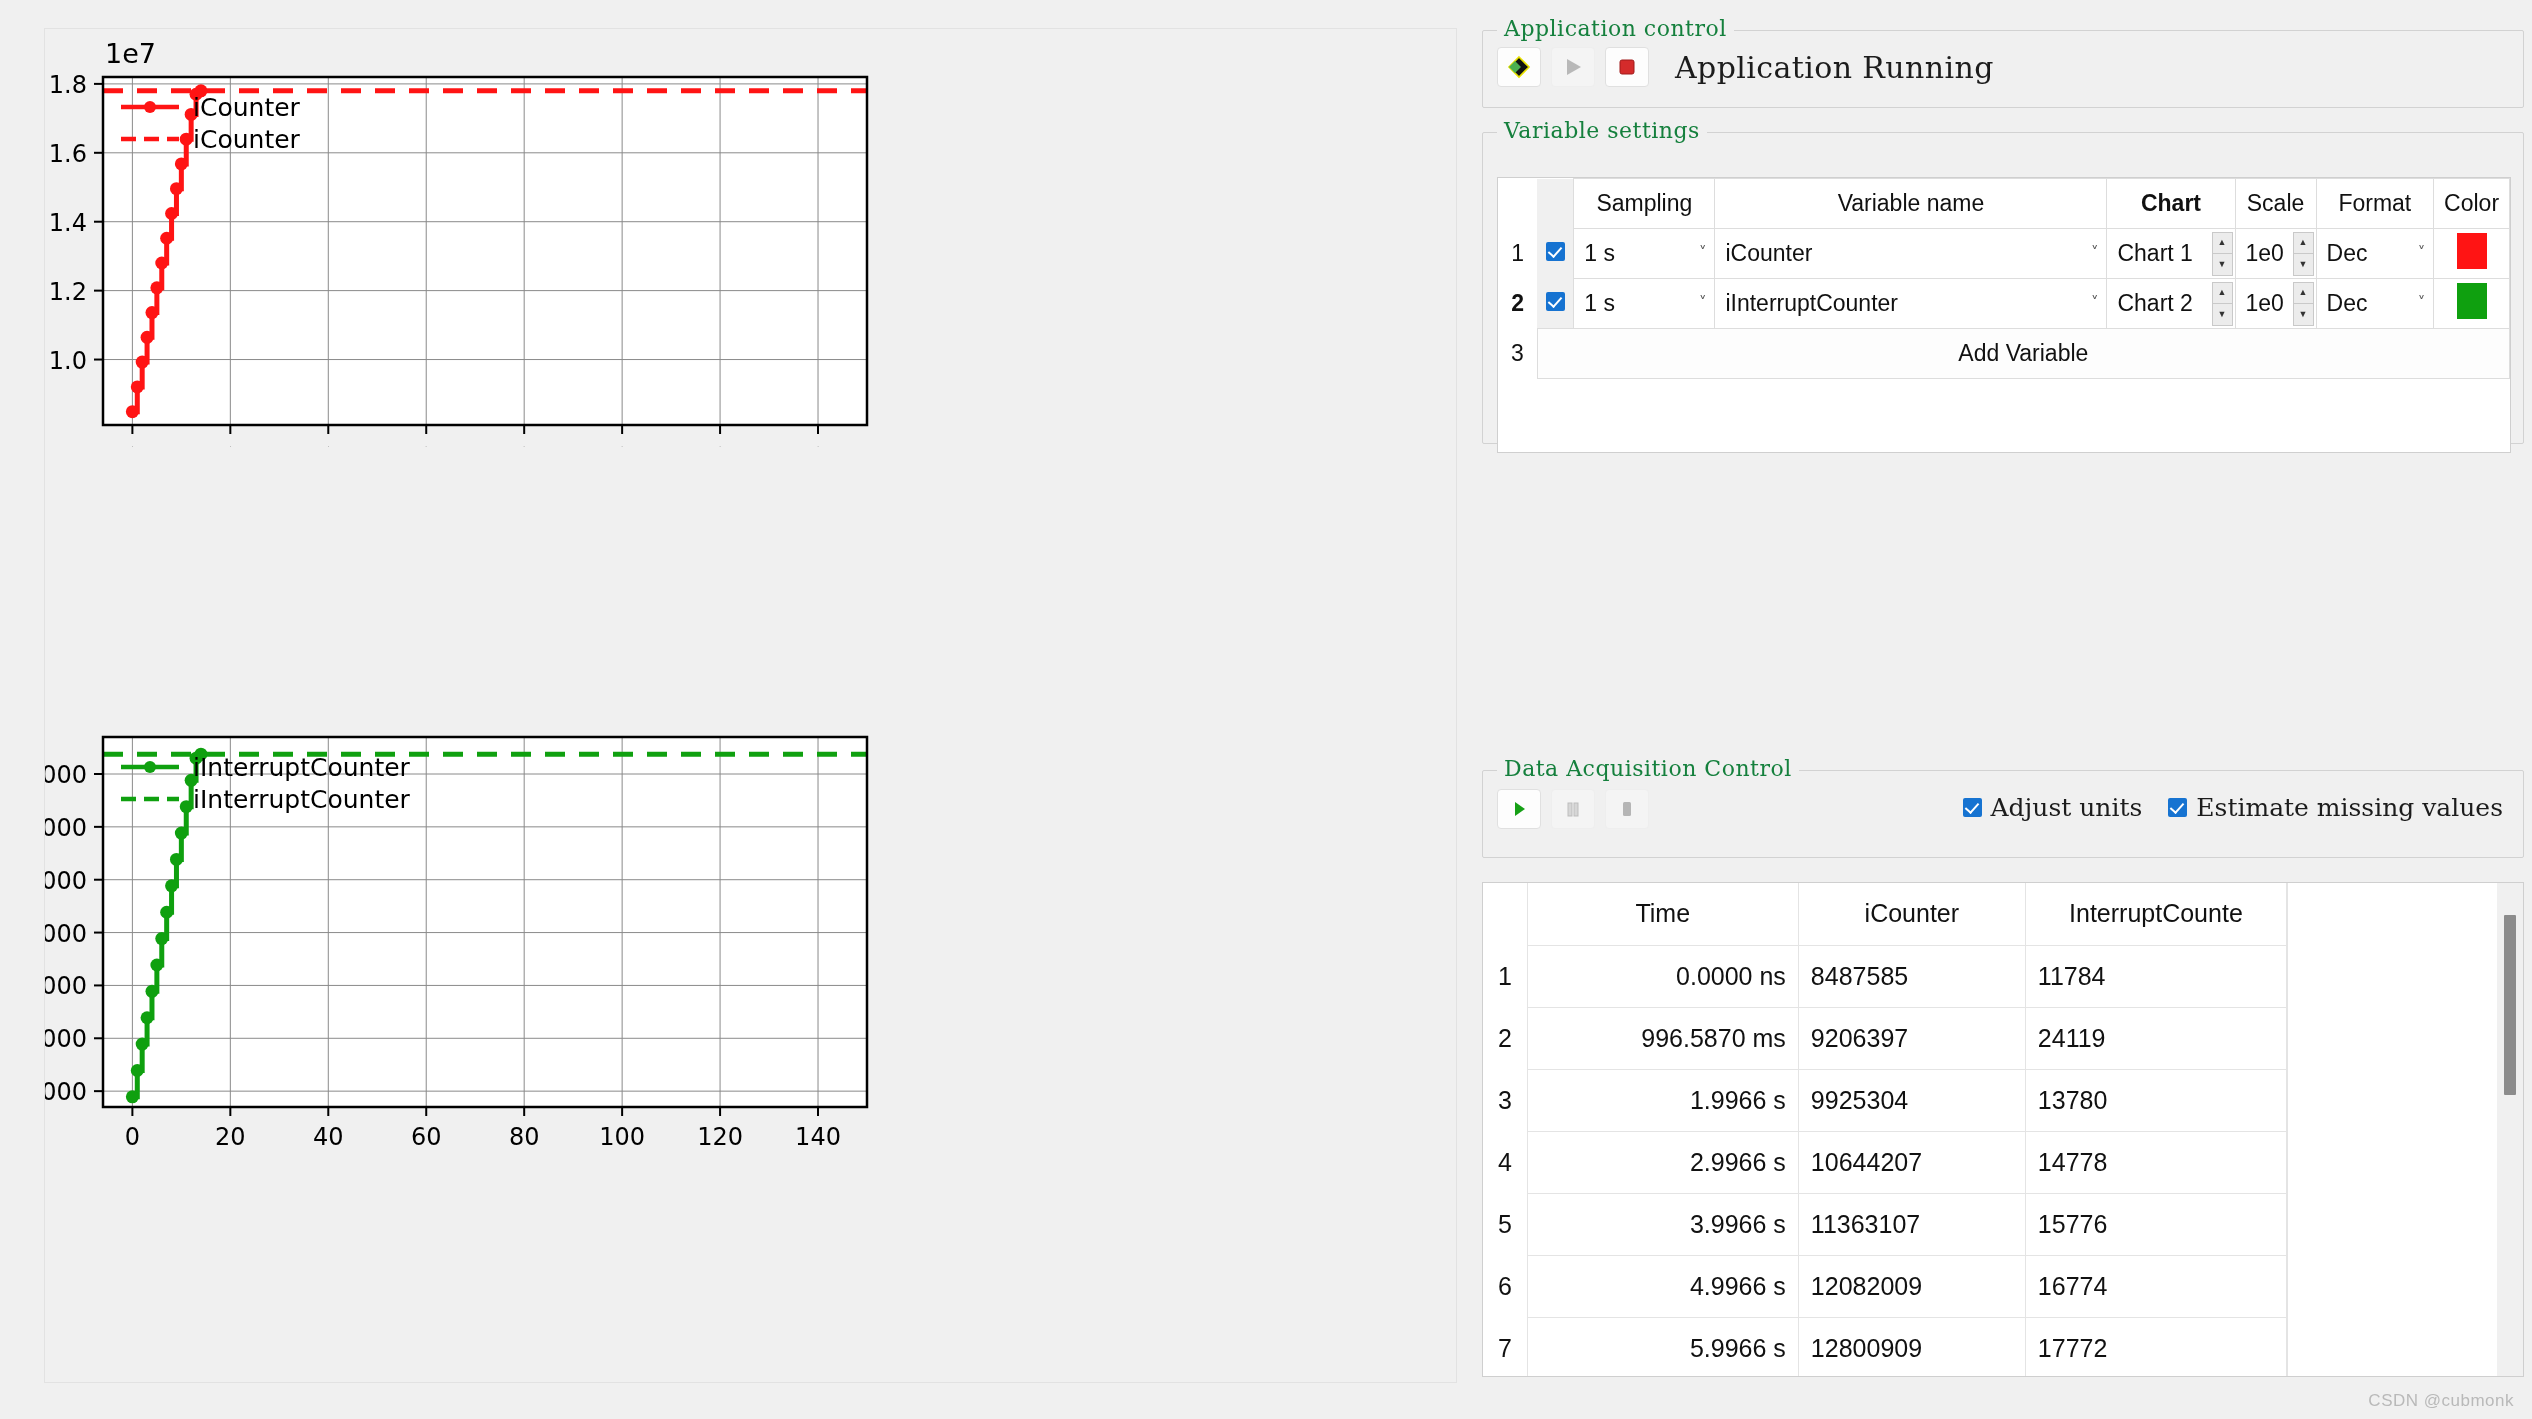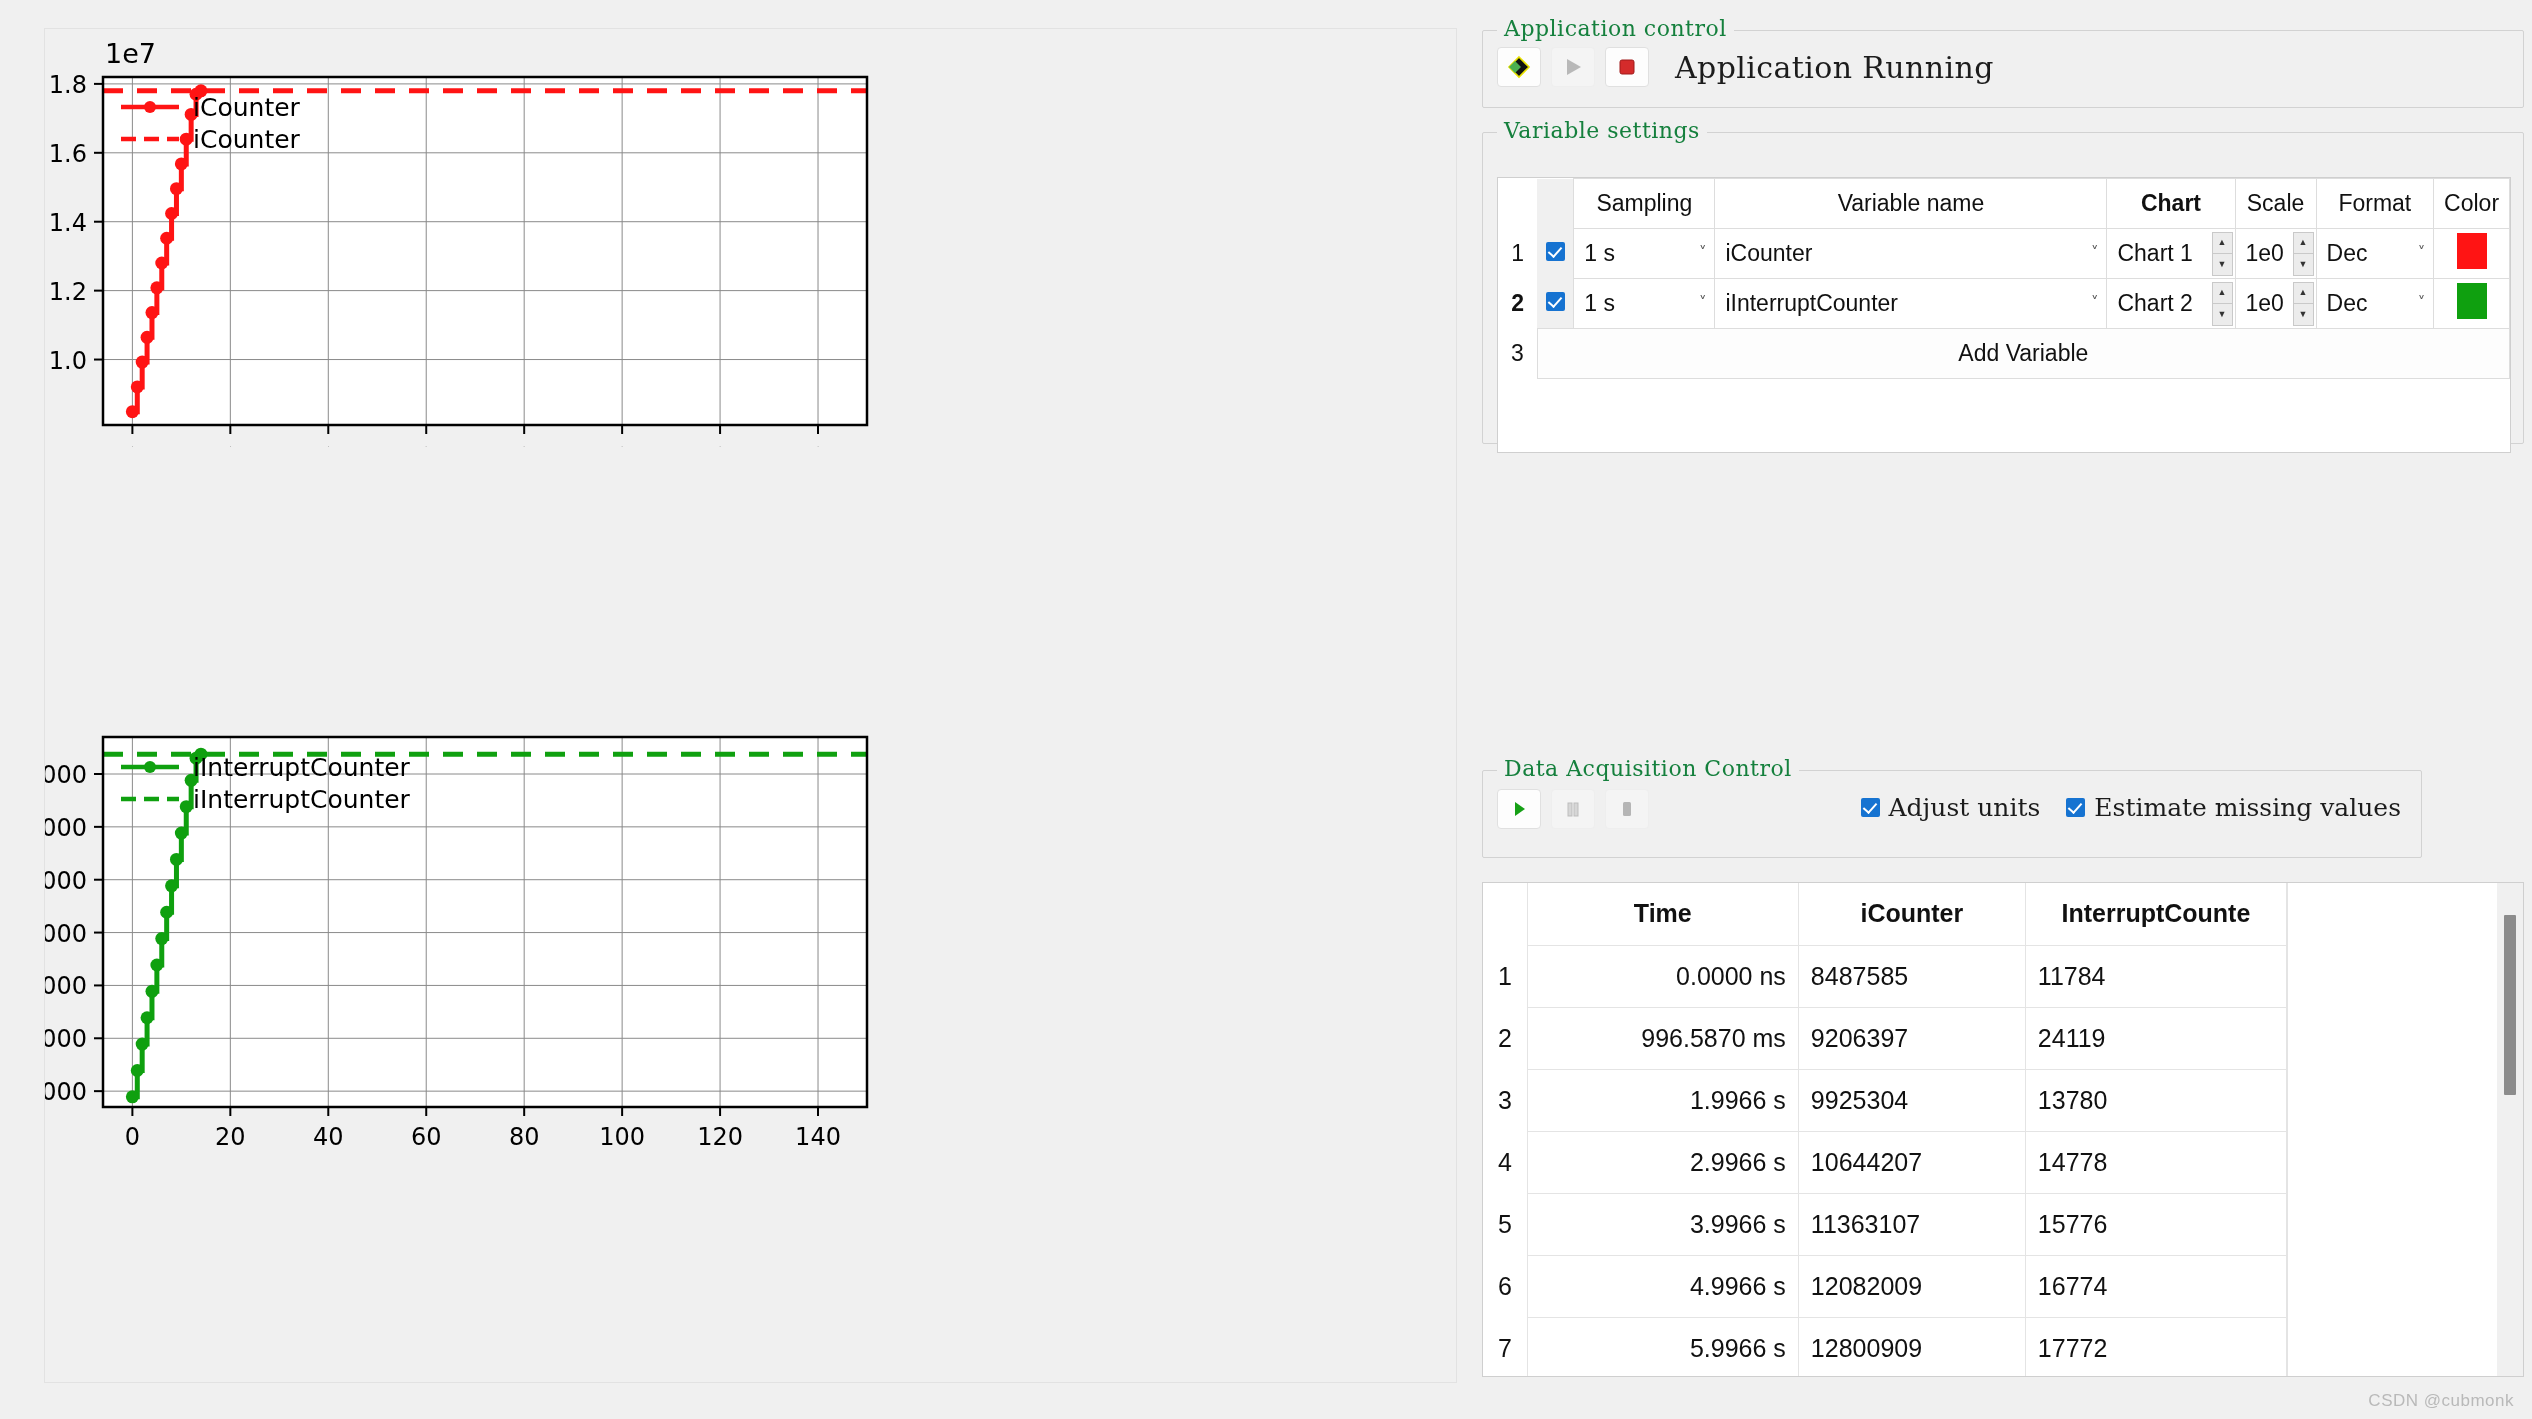--- a/index.html
+++ b/index.html
@@ -42,21 +42,21 @@
     padding: 0 7px;
     font-family: "DejaVu Serif", serif;
     font-size: 22px;
     color: #15803d;
     white-space: nowrap;
     letter-spacing: 0.5px;
   }
 
   #app-control { left: 16px; top: 30px; width: 1042px; height: 78px; }
   #var-settings { left: 16px; top: 132px; width: 1042px; height: 312px; }
-  #daq-control  { left: 16px; top: 770px; width: 940px; height: 88px; }
+  #daq-control  { left: 16px; top: 770px; width: 1042px; height: 88px; }
 
   
   .tb-row { position: absolute; display: flex; align-items: center; gap: 10px; }
   .tb-btn {
     width: 44px; height: 40px;
     background: #fdfdfd;
     border: 1px solid #e0e0e0;
     border-radius: 4px;
     display: flex; align-items: center; justify-content: center;
   }
@@ -151,21 +151,21 @@
     background: #fff; border: 1px solid #cfcfcf;
     display: flex; overflow: hidden;
   }
   .dt-main { flex: 1; overflow: hidden; position: relative; }
   table.dtab { border-collapse: collapse; table-layout: fixed; width: 100%; }
   table.dtab th, table.dtab td {
     font-family: "Liberation Sans", sans-serif;
     font-size: 25px; color: #111; border: 1px solid #e4e4e4;
     height: 62px; padding: 0 12px; background: #fff;
   }
-  table.dtab th { font-weight: bold; text-align: center; border-top: none; }
+  table.dtab th { font-weight: normal; text-align: center; border-top: none; }
   .dt-rownum {
     width: 44px; background: #f0f0f0; border: none !important;
     text-align: center; font-size: 24px; color: #111;
   }
   .c-time { width: 270px; text-align: right; }
   .c-val  { width: 226px; text-align: left; }
   .c-val2 { width: 260px; text-align: left; }
   .dim { color: #9a9a9a; }
   .dt-spacer { flex: 0 0 210px; background: #fff; border-left: 1px solid #e4e4e4; }
   .dt-vscroll { flex: 0 0 26px; background: #f0f0f0; position: relative; }

